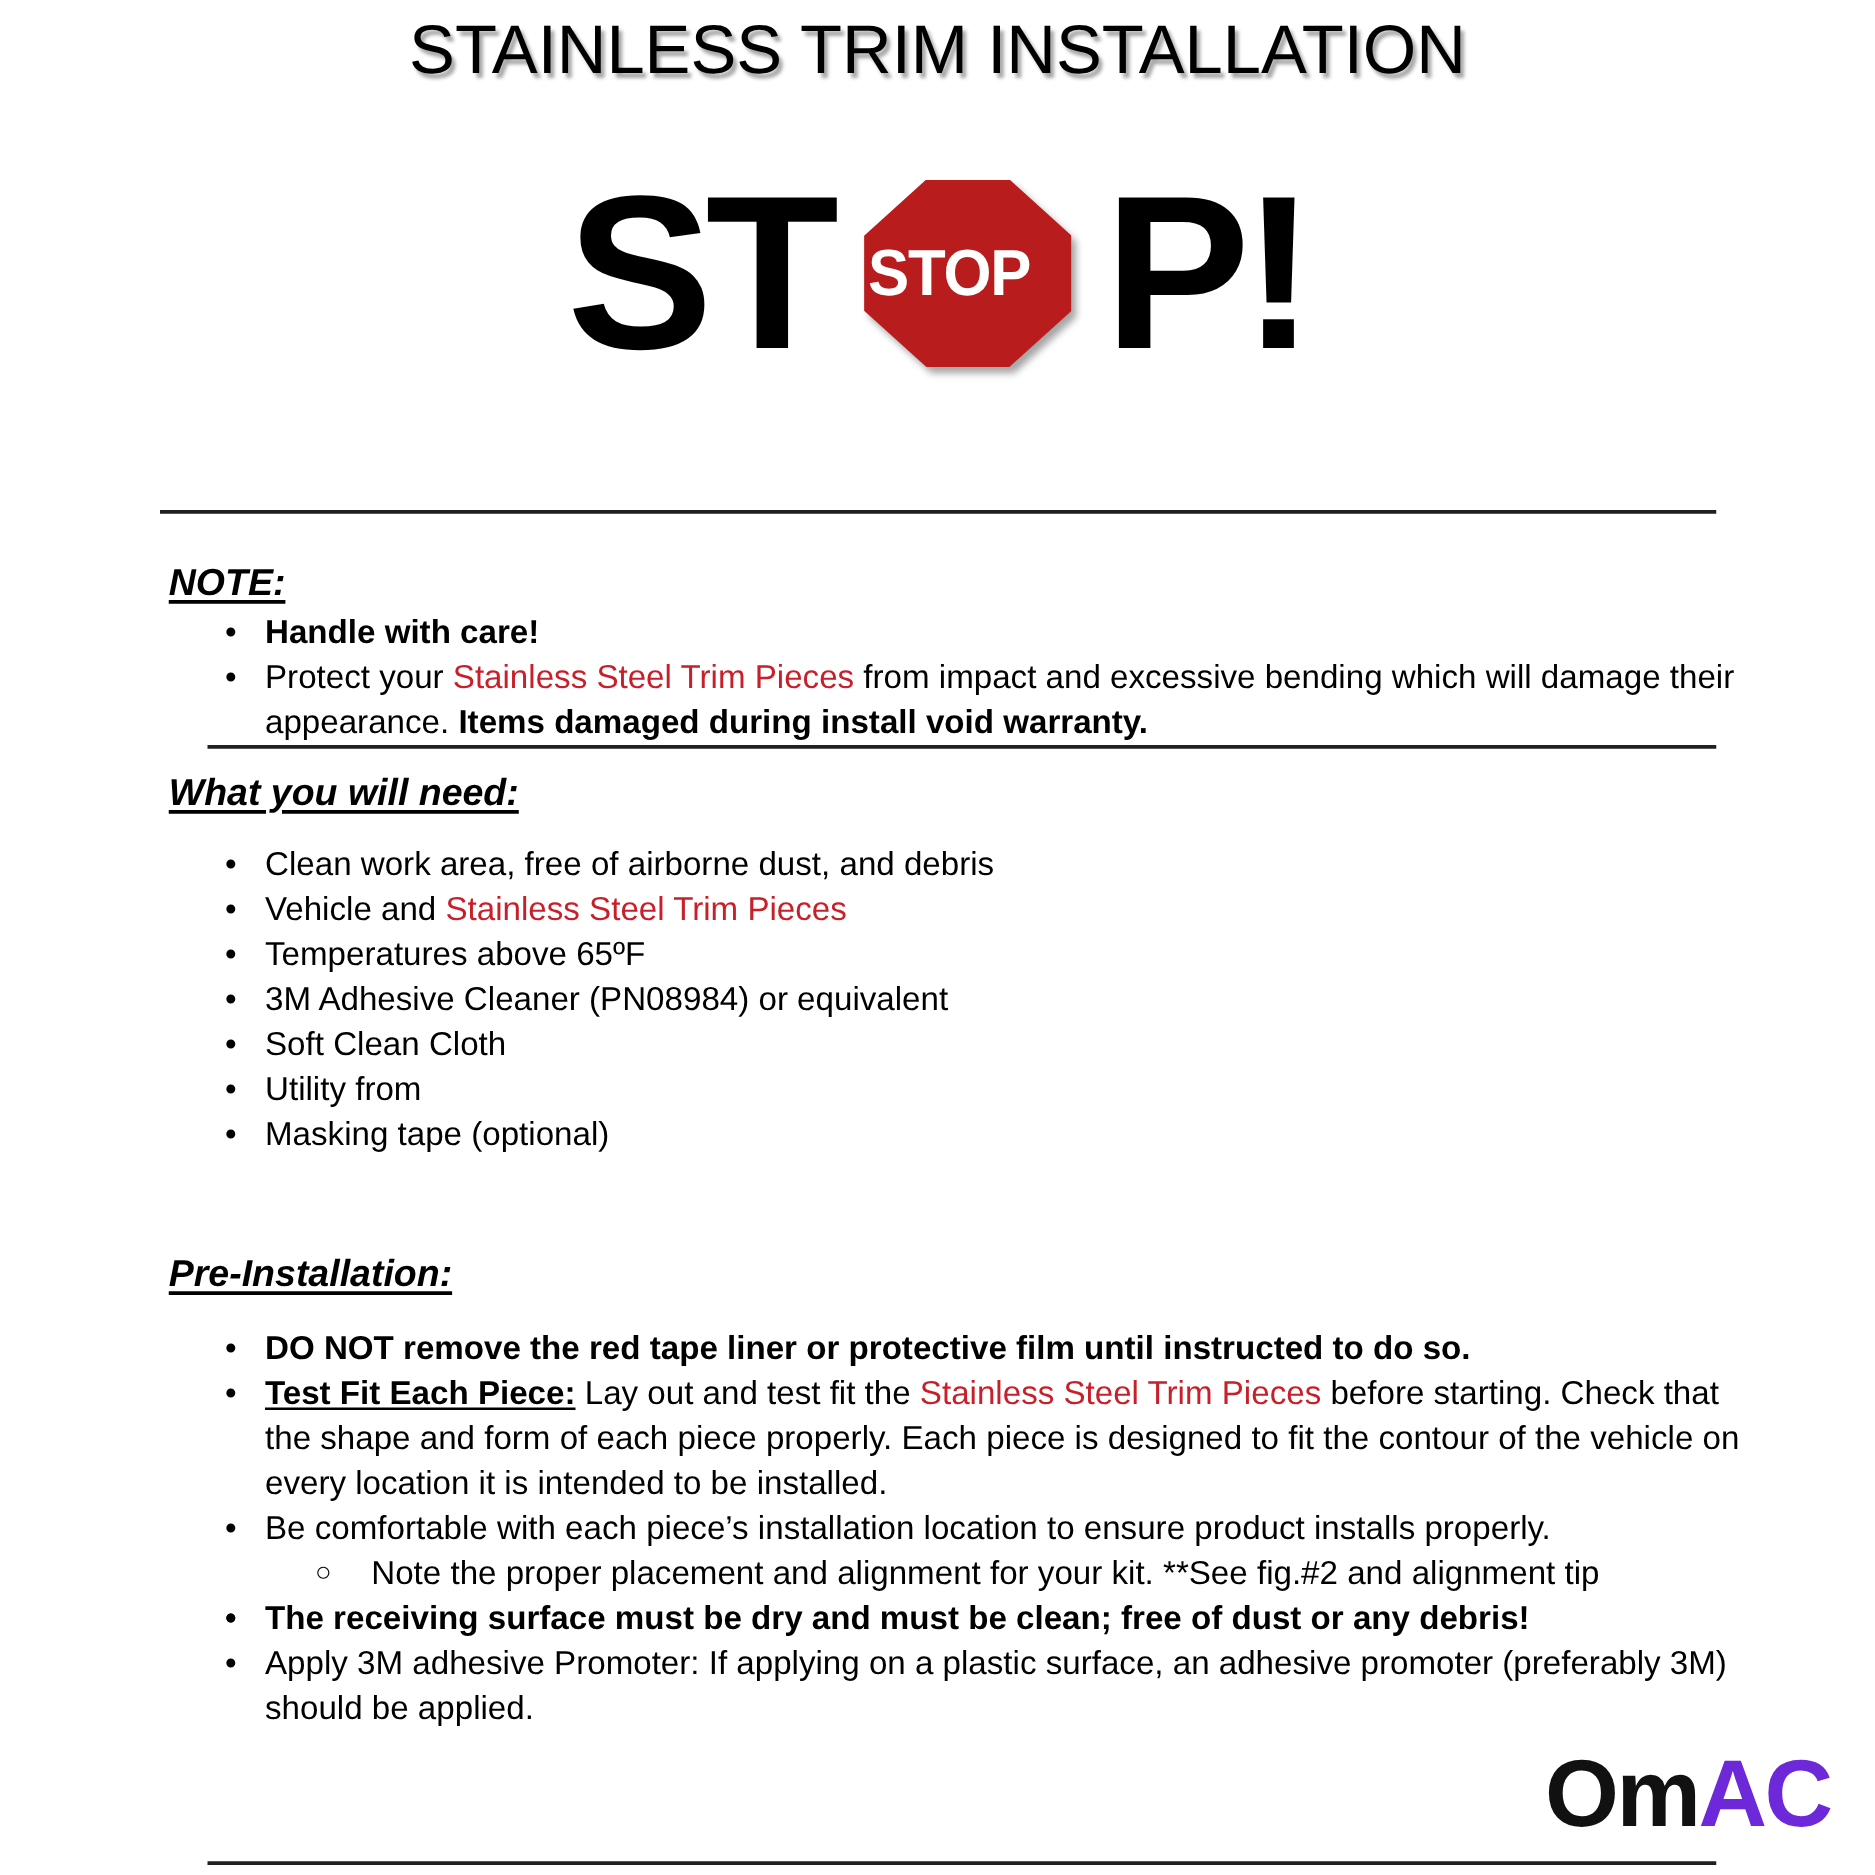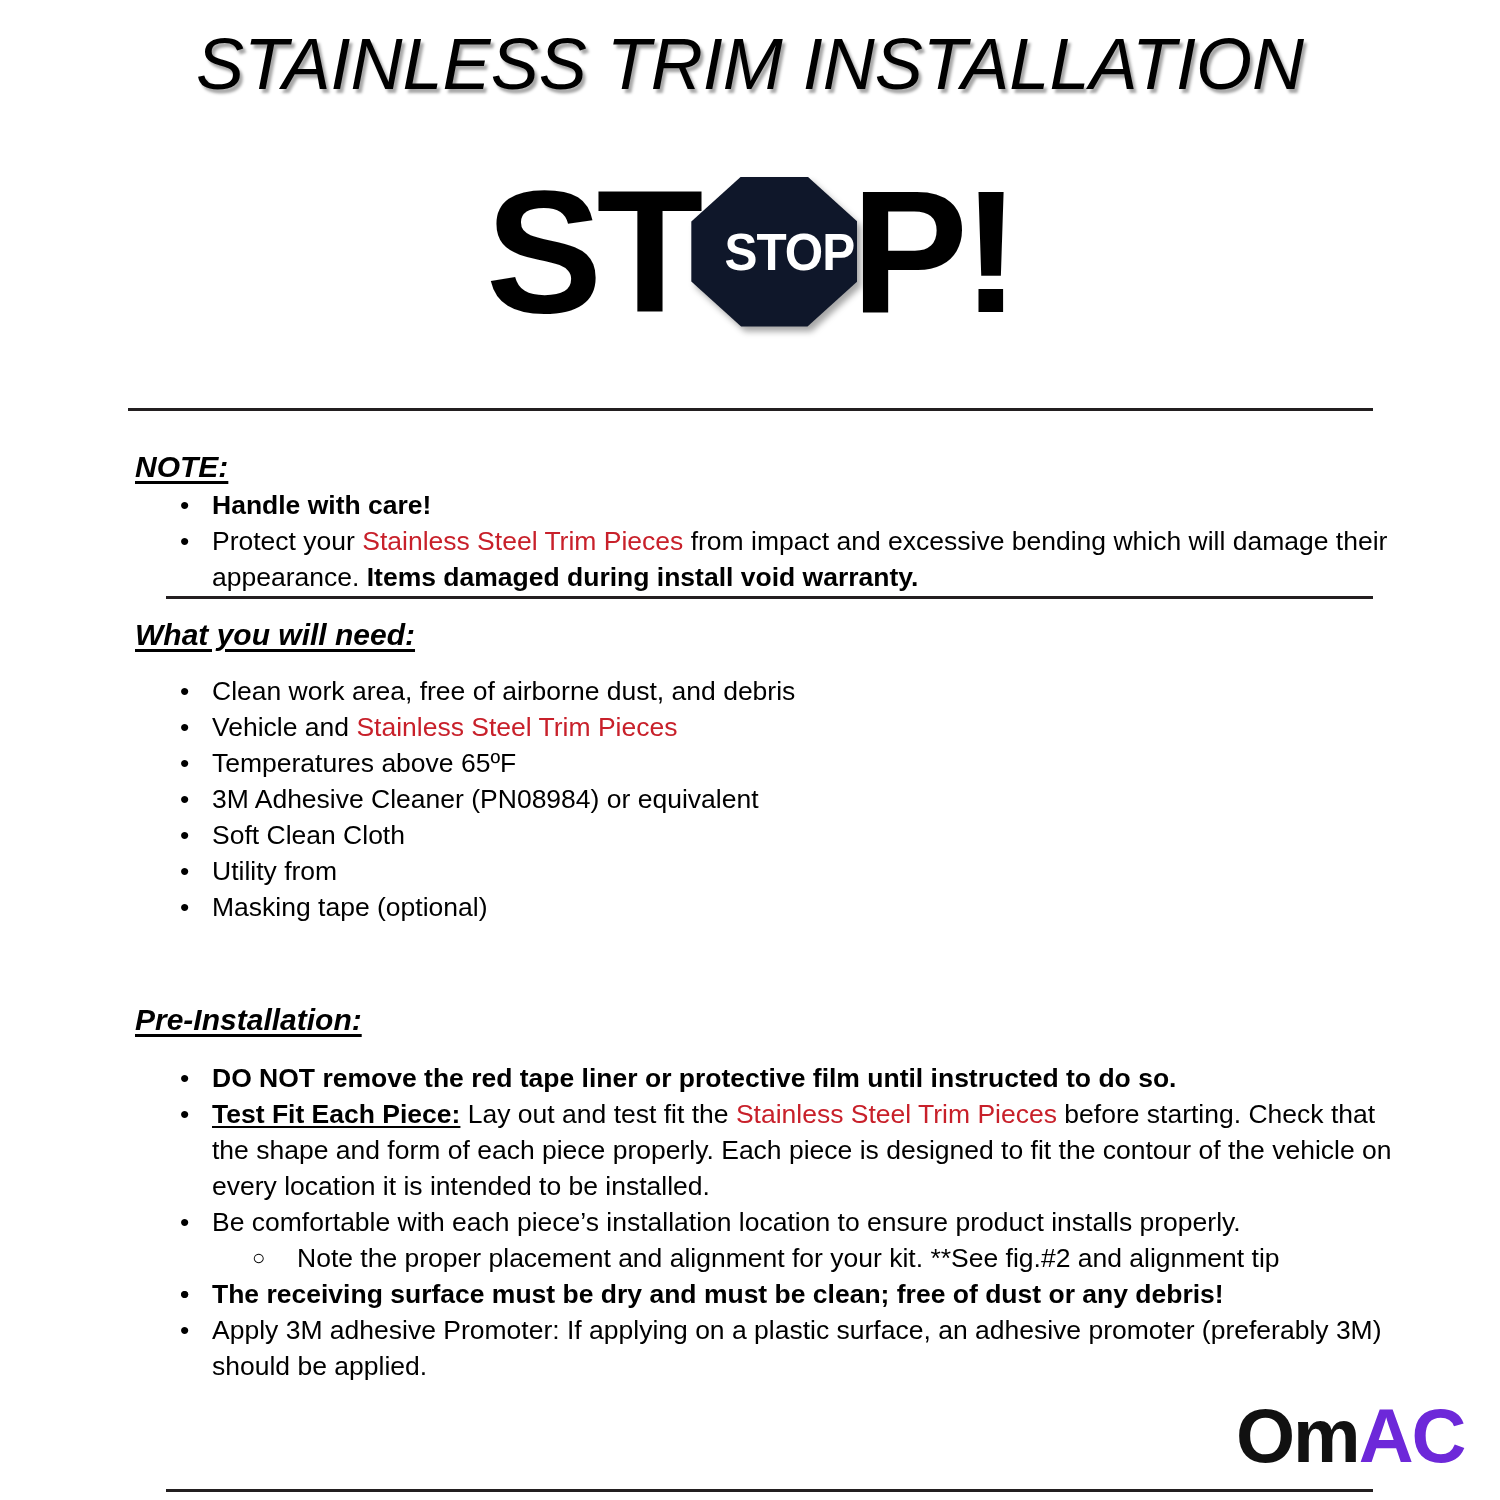--- a/index.html
+++ b/index.html
@@ -12,44 +12,44 @@
     height: 1500px;
     font-family: "Liberation Sans", sans-serif;
     color: #000000;
     overflow: hidden;
     position: relative;
   }
 
   
   .doc-title {
     text-align: center;
-    font-size: 72px;
+    font-size: 55px;
     font-weight: 400;
     letter-spacing: 0px;
     line-height: 1;
-    padding-top: 28px;
+    padding-top: 12px;
     color: #000;
     text-shadow: 3px 4px 3px rgba(0,0,0,0.35);
     white-space: nowrap;
-    font-style: italic;
   }
 
   
   .stop-logo-wrap {
     margin-top: 54px;
     height: 195px;
     display: flex;
     align-items: center;
     justify-content: center;
   }
   .stop-logo {
     display: flex;
     align-items: center;
     justify-content: center;
     height: 175px;
+    gap: 32px;
   }
   .stop-letters {
     font-family: "Liberation Sans", sans-serif;
     font-weight: bold;
     font-size: 175px;
     line-height: 160px;
     letter-spacing: -6px;
     color: #000000;
     display: block;
   }
@@ -61,25 +61,25 @@
     width: 166px;
     height: 160px;
     display: flex;
     align-items: center;
     justify-content: center;
     filter: drop-shadow(4px 5px 3px rgba(0,0,0,0.35));
   }
   .octagon {
     width: 172px;
     height: 150px;
-    background: #0f172a;
+    background: #b91c1c;
     clip-path: polygon(30% 0%, 70% 0%, 100% 30%, 100% 70%, 70% 100%, 30% 100%, 0% 70%, 0% 30%);
     display: flex;
     align-items: center;
-    justify-content: flex-end;
+    justify-content: flex-start;
   }
   .octagon-text {
     color: #ffffff;
     font-family: "Liberation Sans", sans-serif;
     font-weight: bold;
     font-size: 52px;
     letter-spacing: -1px;
     line-height: 1;
     transform: scaleX(0.95);
   }

